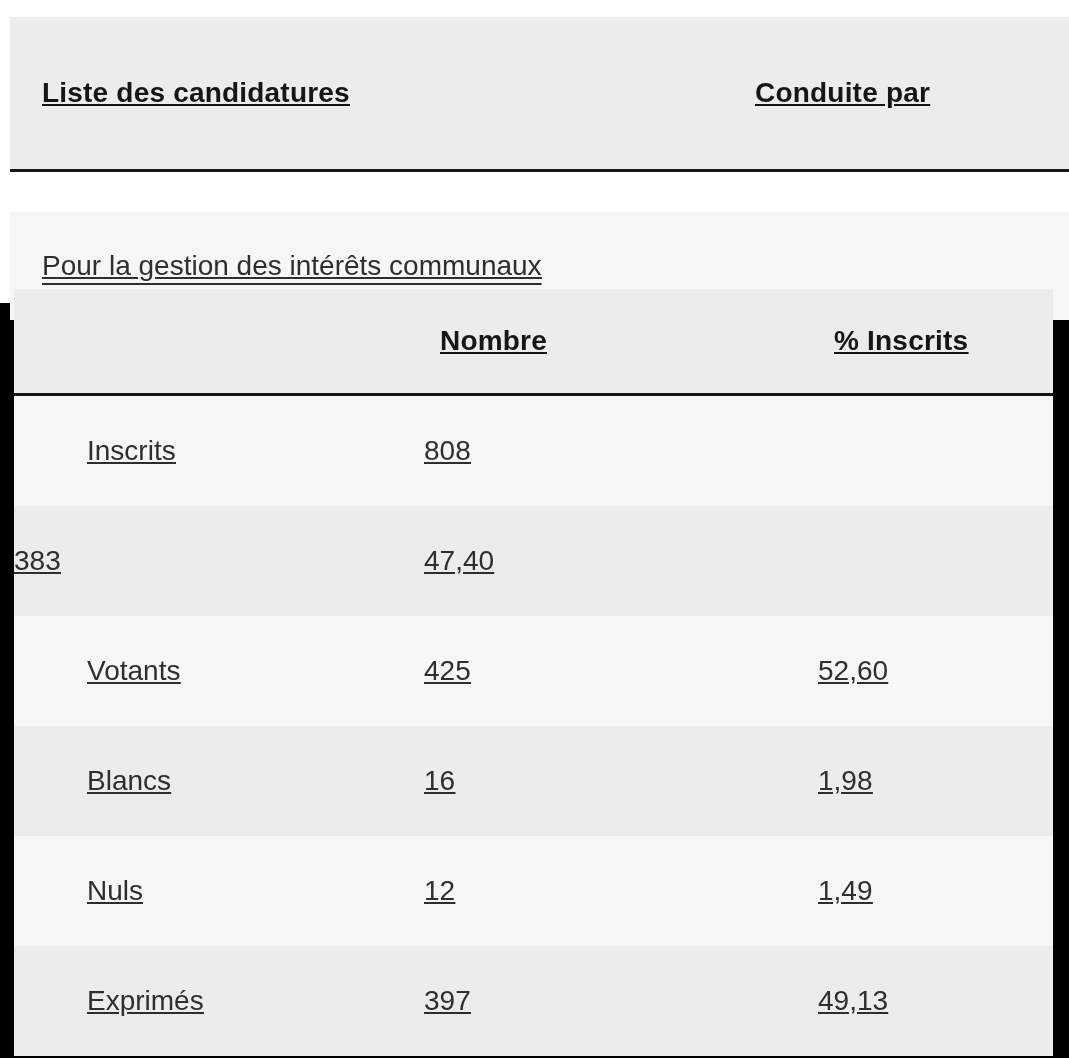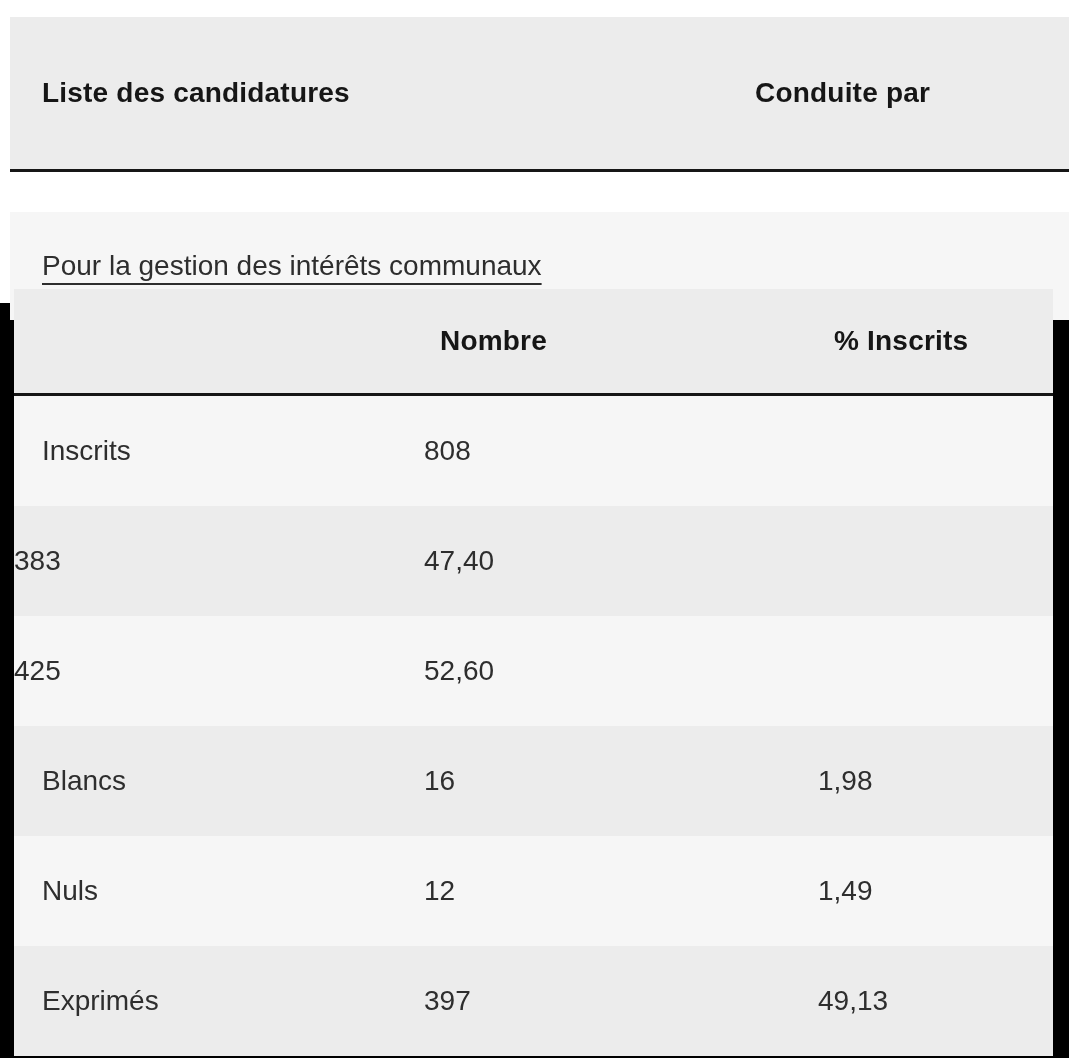--- a/index.html
+++ b/index.html
@@ -1,15 +1,15 @@
 <!DOCTYPE html>
 <html><head>
 <meta charset="utf-8">
 <style>
-  * { margin: 0; padding: 0; box-sizing: border-box; }
+  * { margin: 0; padding: 0; box-sizing: border-box; text-decoration: underline; }
 
   html, body {
     width: 1069px;
     height: 1058px;
     background: #ffffff;
     overflow: hidden;
     font-family: "Liberation Sans", sans-serif;
     color: #161616;
   }
 
@@ -92,21 +92,21 @@
     padding-left: 16px;
   }
   .rt-row {
     display: grid;
     grid-template-columns: 410px 394px 235px;
     align-items: center;
     height: 110px;
     font-size: 28px;
     color: #2e2e2e;
   }
-  .rt-row .cell-label { padding-left: 28px; }
+  .rt-row .cell-label { padding-left: 28px; margin-left: 45px; }
   .rt-row.light { background: #f6f6f6; }
   .rt-row.dark  { background: #ececec; }
 </style>
 </head>
 <body>
 
 <div class="stage">
 
   <div class="backdrop"></div>
 
@@ -134,20 +134,21 @@
       <div class="cell-count">808</div>
       <div class="cell-pct"></div>
     </div>
 
     <div class="rt-row dark">
       <div class="cell-count">383</div>
       <div class="cell-pct">47,40</div>
     </div>
 
     <div class="rt-row light">
+      <div class="cell-label">Votants</div>
       <div class="cell-count">425</div>
       <div class="cell-pct">52,60</div>
     </div>
 
     <div class="rt-row dark">
       <div class="cell-label">Blancs</div>
       <div class="cell-count">16</div>
       <div class="cell-pct">1,98</div>
     </div>
 

